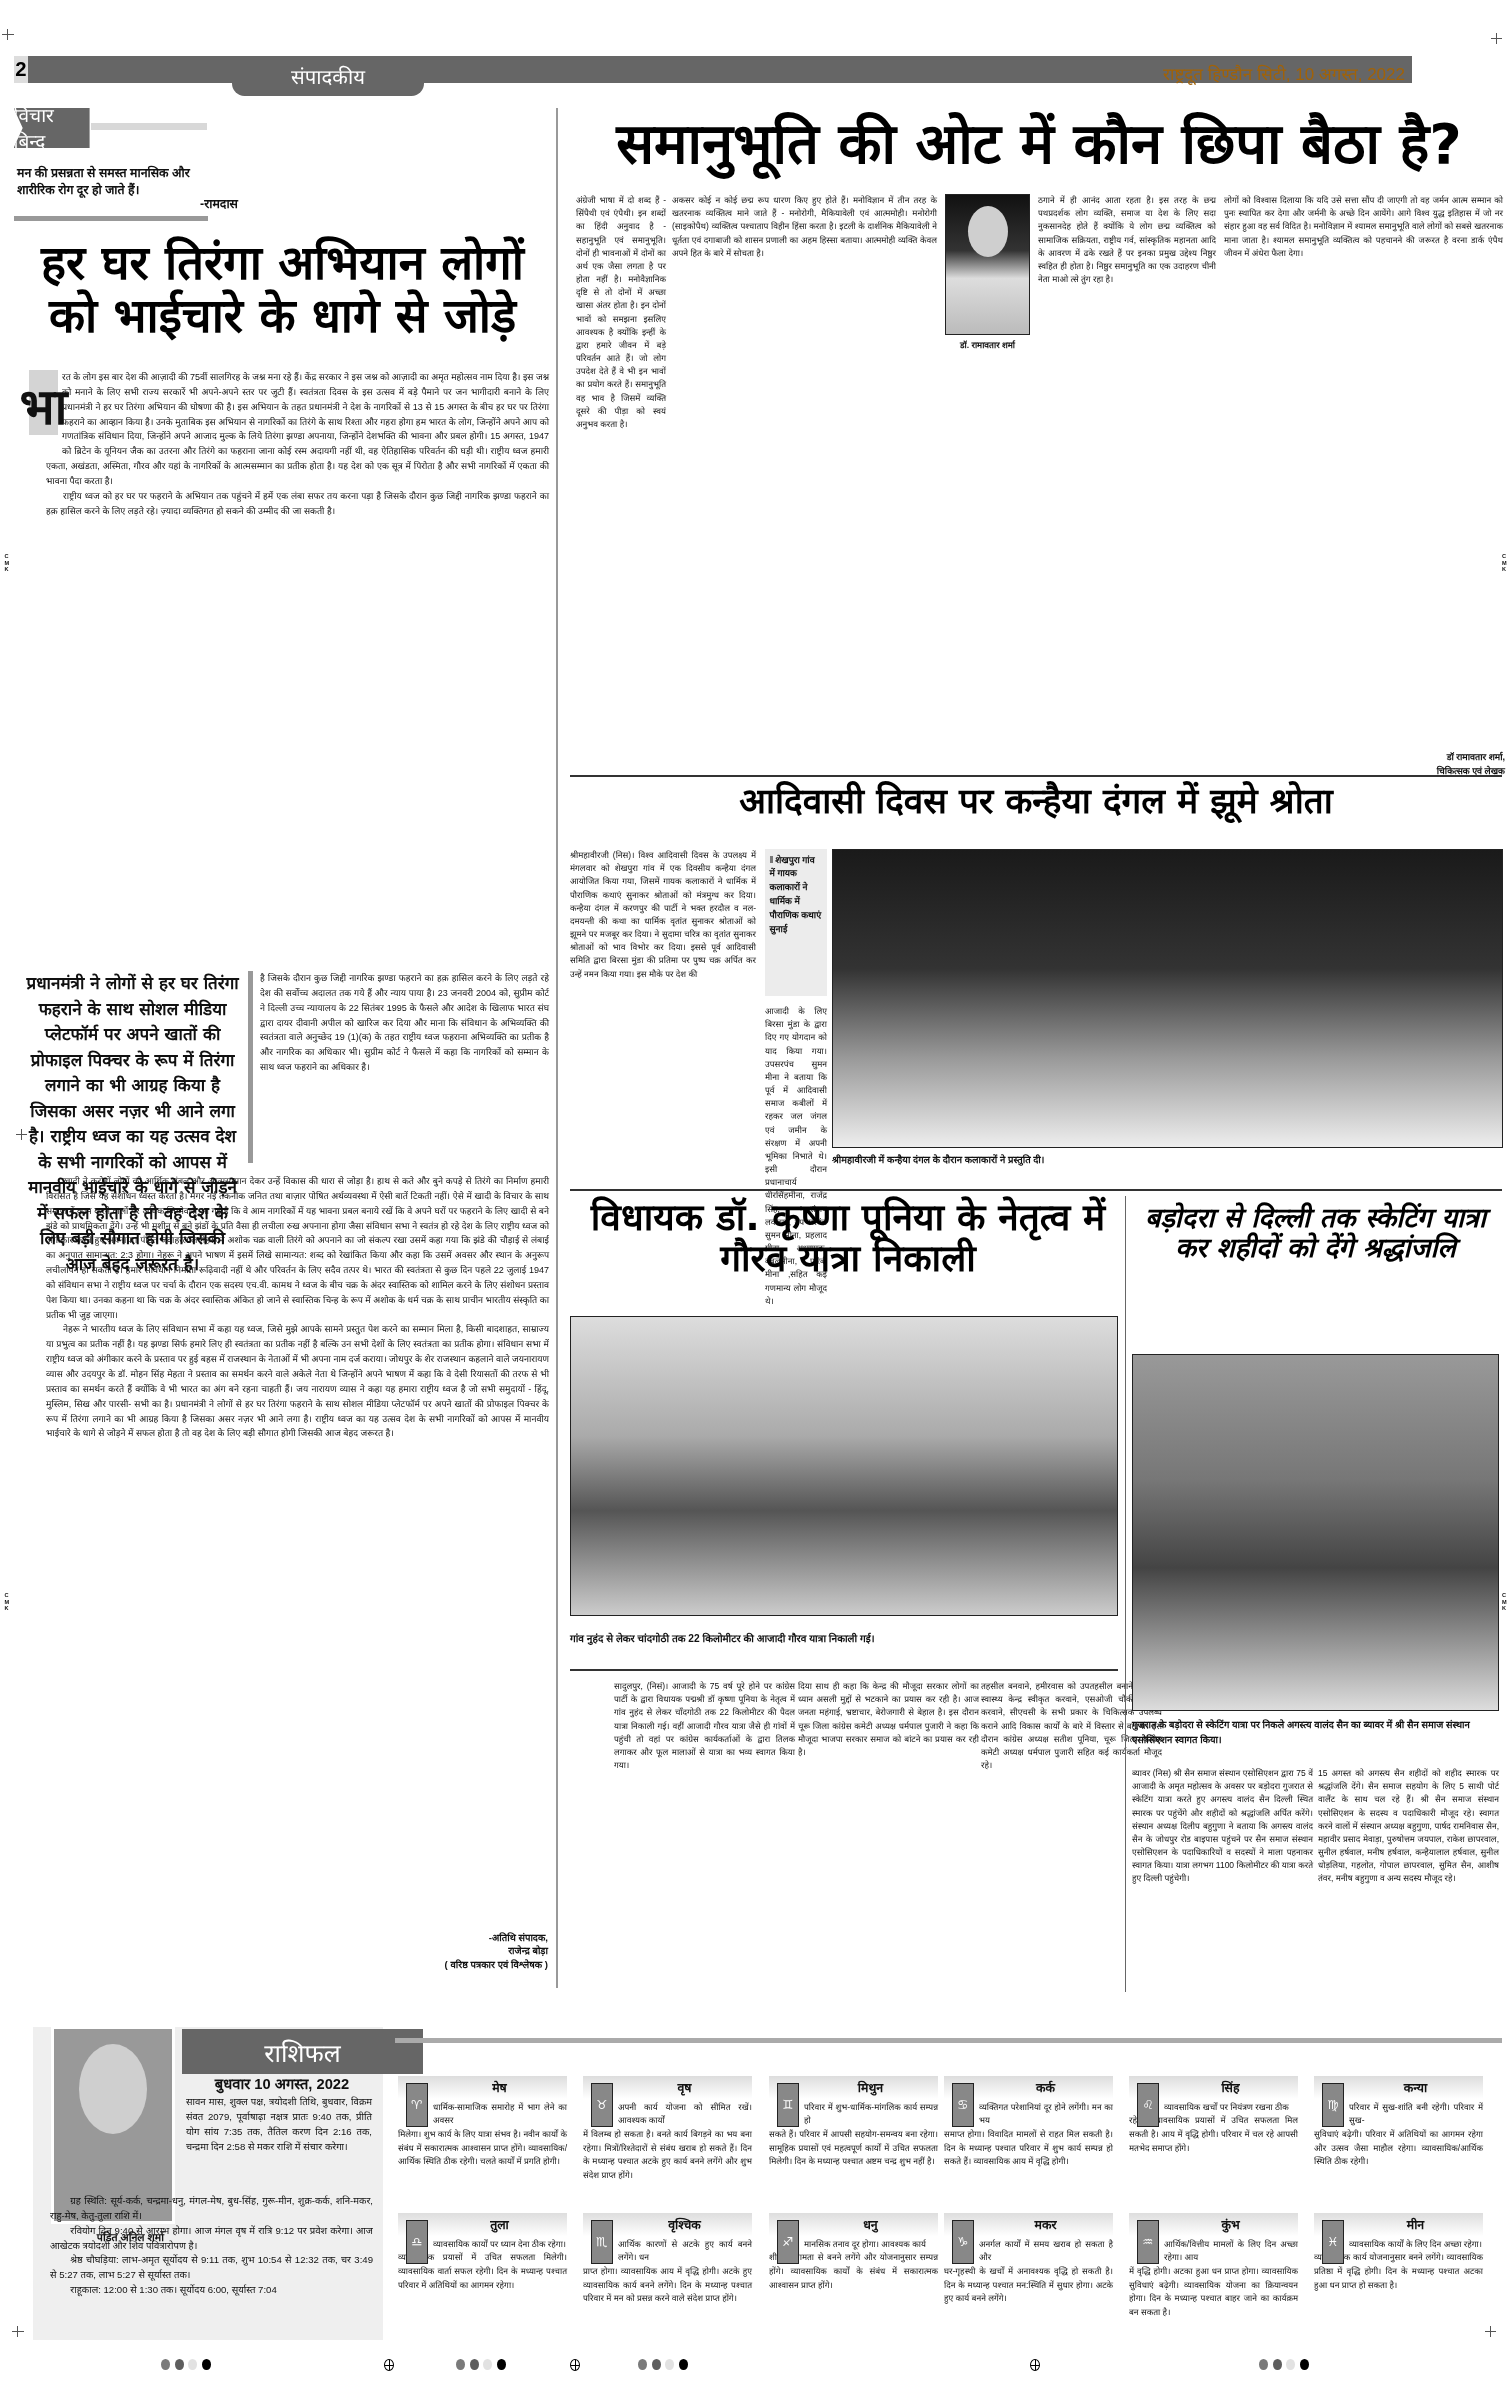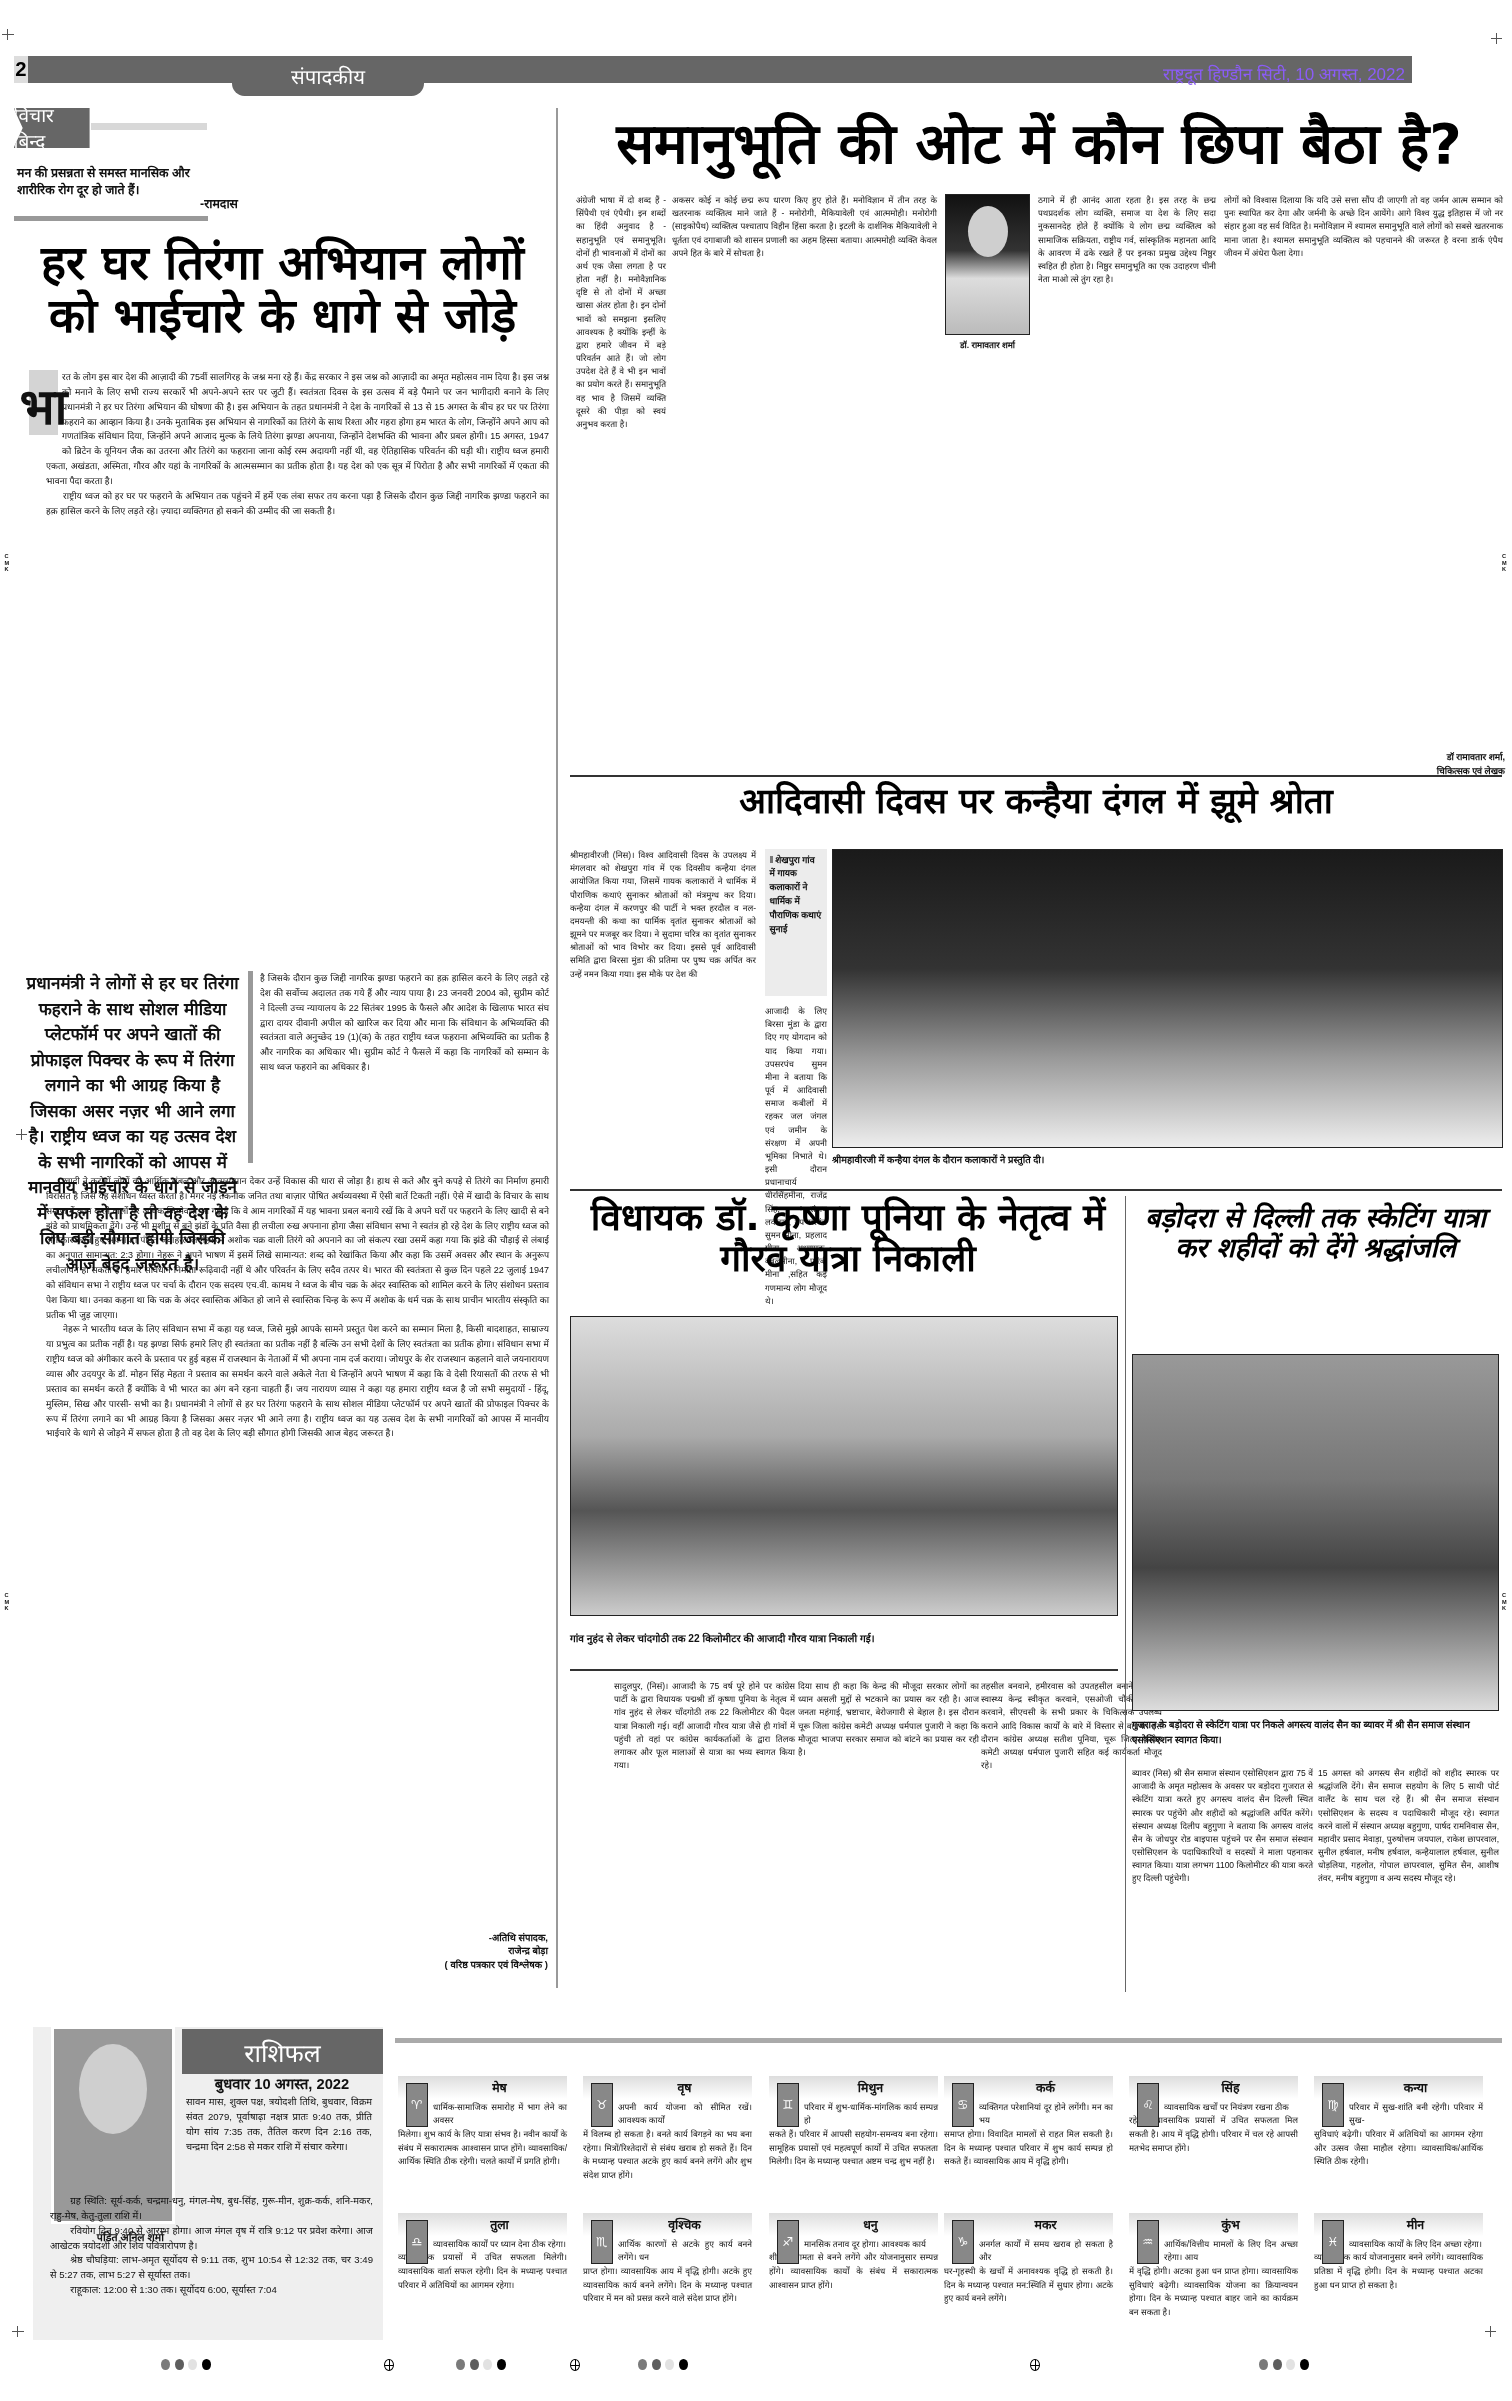--- a/index.html
+++ b/index.html
@@ -7,21 +7,21 @@
   body { position: relative; font-family: "DejaVu Sans", sans-serif; color: #111; }
   .abs { position: absolute; }
   .crop { position: absolute; width: 11.3px; height: 11.3px; }
   .crop::before { content: ""; position: absolute; left: 5.1px; top: 0; width: 0.6px; height: 11.3px; background: #555; }
   .crop::after { content: ""; position: absolute; top: 5.1px; left: 0; height: 0.6px; width: 11.3px; background: #555; }
 
   
   #topbar { left: 13.6px; top: 56px; width: 1398px; height: 27px; background: #666; }
   #page-num { left: 13.6px; top: 56px; width: 14.7px; height: 27px; background: #ddd; color: #000; font: bold 20.3px "Liberation Sans", sans-serif; display:flex; align-items:center; justify-content:center; }
   #section-tab { left: 232px; top: 56px; width: 192px; height: 40px; background: #666; border-radius: 0 0 12.4px 12.4px; color: #fff; font: 20.3px "DejaVu Sans", sans-serif; display:flex; align-items:center; justify-content:center; }
-  #masthead { right: 107px; top: 62px; color: #8b5cf6; font: 17px "Liberation Sans", sans-serif; }
+  #masthead { right: 107px; top: 62px; color: #a16207; font: 17px "Liberation Sans", sans-serif; }
 
   
   #vb-label { left: 13.6px; top: 108px; width: 76px; height: 40px; background: #666; color: #fff; font: 19px "DejaVu Sans", sans-serif; display:flex; align-items:center; justify-content:center; clip-path: polygon(0 0,100% 0,100% 100%,0 100%,12% 50%); }
   #vb-line { left: 91px; top: 123px; width: 116px; height: 6.8px; background: #d8d8d8; }
   #vb-quote { left: 17px; top: 164px; width: 192px; font: bold 12.4px "Liberation Sans", sans-serif; }
   #vb-author { left: 169px; top: 195px; width: 40px; text-align:right; font: bold 12.4px "Liberation Sans", sans-serif; margin-left: 29px; }
   #vb-rule { left: 13.6px; top: 216px; width: 194px; height: 4.5px; background: #999; }
 
   .headline { font-family: "DejaVu Sans", sans-serif; font-weight: bold; color: #000; line-height: 1.12; }
   .body-text { font: 9px/1.65 "Liberation Sans", sans-serif; text-align: justify; color: #111; }
@@ -66,21 +66,21 @@
   
   #sk-headline { left: 1132px; top: 1203px; width: 367px; font-size: 27px; text-align:center;font-style:italic; }
   #sk-photo { left: 1132px; top: 1354px; width: 367px; height: 357px; background: linear-gradient(180deg,#999 0%,#777 35%,#444 60%,#ddd 100%); border: 1.1px solid #222; }
   #sk-caption { left: 1132px; top: 1717px; width: 367px; font: bold 9.6px/1.6 "Liberation Sans", sans-serif; }
   .scol { top: 1767px; width: 181px; }
 
   
   #rashi-panel { left: 33px; top: 2027px; width: 350px; height: 313px; background: #efefef; }
   #rashi-photo { left: 51px; top: 2026px; width: 124px; height: 198px; background: #999; border: 3.4px solid #fff; }
   #rashi-photo-face { left: 79px; top: 2044px; width: 68px; height: 90px; border-radius: 50%; background: #cfcfcf; }
-  #rashi-title { left: 182px; top: 2029px; width: 201px; height: 45px; background: #666; color:#fff; font: 25px "DejaVu Sans", sans-serif; display:flex; align-items:center; justify-content:center; }
+  #rashi-title { left: 182px; top: 2029px; width: 241px; height: 45px; background: #666; color:#fff; font: 25px "DejaVu Sans", sans-serif; display:flex; align-items:center; justify-content:center; }
   #rashi-pandit { left: 62px; top: 2230px; width: 102px; font: bold 10.7px "Liberation Sans", sans-serif; text-align:right; }
   #rashi-date { left: 186px; top: 2073px; width: 192px; font: bold 14.7px "Liberation Sans", sans-serif; text-align:center; }
   #rashi-panchang { left: 186px; top: 2095px; width: 186px; font: 9.6px/1.55 "Liberation Sans", sans-serif; text-align:justify; }
   #rashi-lower { left: 50px; top: 2194px; width: 323px; font: 9.6px/1.55 "Liberation Sans", sans-serif; text-align:justify; }
   #rashi-lower p { text-indent: 20.3px; }
   #rashi-rule { left: 395px; top: 2038px; width: 1107px; height: 4.5px; background: #aaa; }
 
   .sign { position: absolute; width: 169px; }
   .sign-head { height: 22.6px; background: linear-gradient(180deg,#ddd,#fff); position: relative; }
   .sign-name { position:absolute; left: 0; right: 0; top: 3.4px; text-align:center; font: bold 12.4px "DejaVu Sans", sans-serif; padding-left: 34px; }

